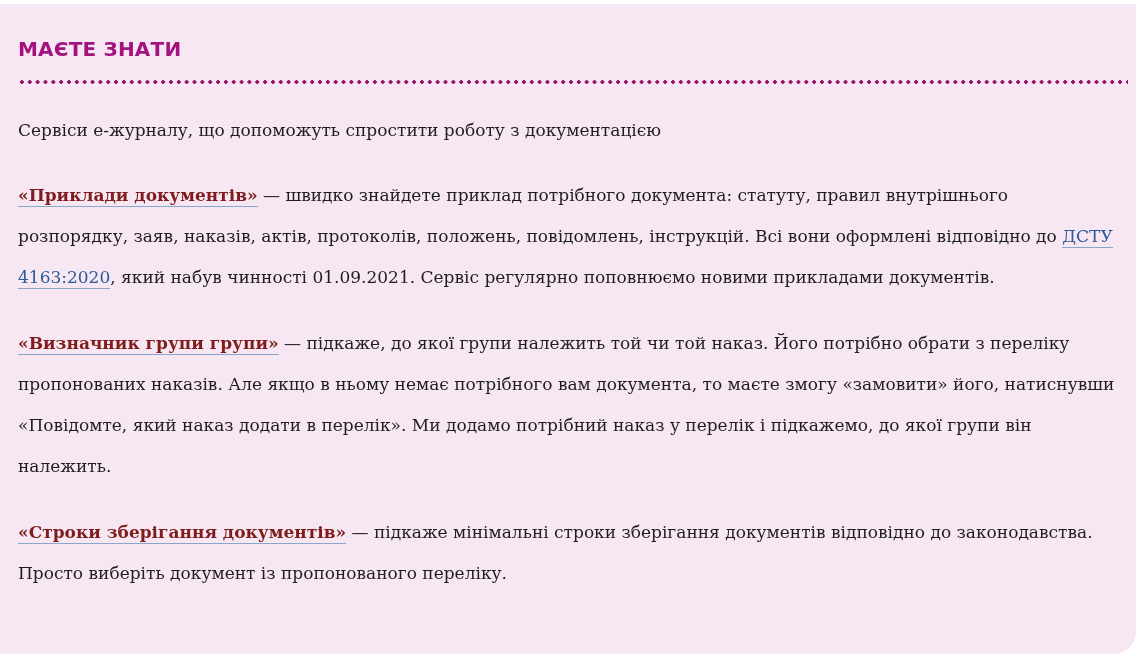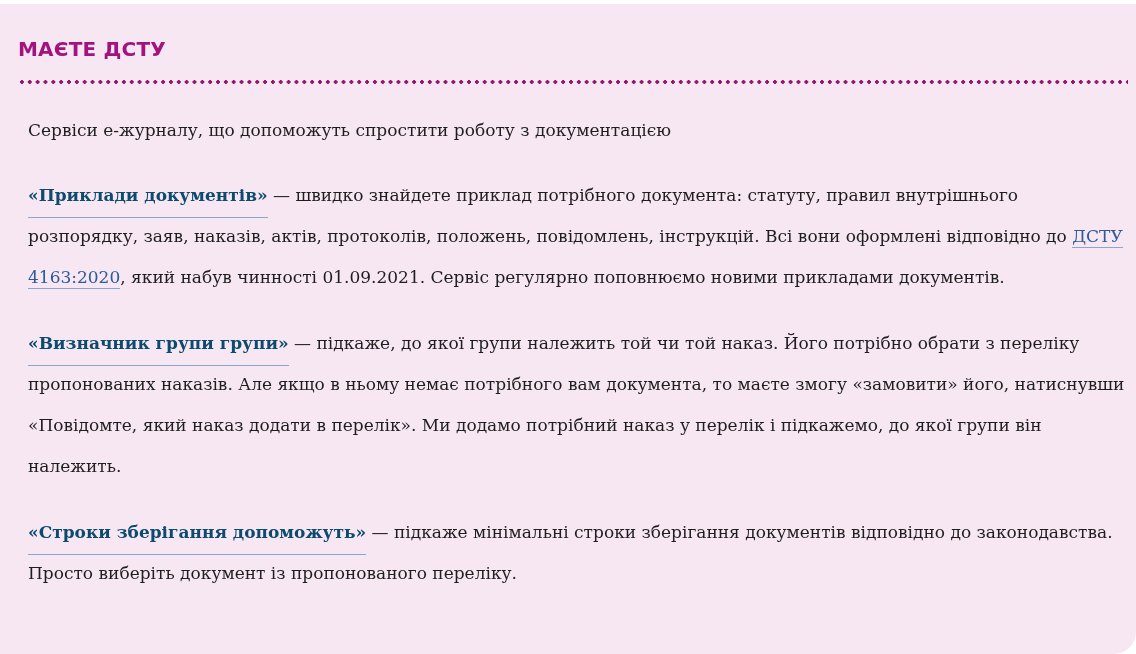--- a/index.html
+++ b/index.html
@@ -37,57 +37,57 @@
       left: 18px;
       right: 8px;
       top: 76px;
       height: 4px;
       background-image: radial-gradient(circle, #96156f 1.6px, transparent 1.9px);
       background-size: 7.85px 4px;
       background-repeat: repeat-x;
     }
     .content {
       position: absolute;
-      left: 28px;
+      left: 18px;
       top: 106px;
       width: 1100px;
       font-family: "DejaVu Serif", serif;
       font-size: 17px;
       color: #1e1e1e;
       line-height: 41px;
     }
     .content p {
       margin: 0 0 25px 0;
     }
     .content p.intro {
       margin-bottom: 24px;
     }
     a.svc {
-      color: #0c4a6e;
+      color: #7f1d1d;
       font-weight: bold;
       text-decoration: none;
       border-bottom: 1.5px solid #8aa6cd;
-      padding-bottom: 12px;
+      padding-bottom: 1px;
     }
     a.plain {
       color: #2d5a98;
       text-decoration: none;
       border-bottom: 1.5px solid #8aa6cd;
       padding-bottom: 1px;
     }
   </style>
 </head>
 <body>
 
 <div class="box">
-  <h2 class="title">МАЄТЕ ДСТУ</h2>
+  <h2 class="title">МАЄТЕ ЗНАТИ</h2>
   <div class="dots"></div>
 
   <div class="content">
     <p class="intro">Сервіси е-журналу, що допоможуть спростити роботу з документацією</p>
 
     <p><a class="svc" href="#">«Приклади документів»</a><span> — швидко знайдете приклад потрібного документа: статуту, правил внутрішнього розпорядку, заяв, наказів, актів, протоколів, положень, повідомлень, інструкцій. Всі вони оформлені відповідно до </span><a class="plain" href="#">ДСТУ 4163:2020</a><span>, який набув чинності 01.09.2021. Сервіс регулярно поповнюємо новими прикладами документів.</span></p>
 
     <p><a class="svc" href="#">«Визначник групи групи»</a><span> — підкаже, до якої групи належить той чи той наказ. Його потрібно обрати з переліку пропонованих наказів. Але якщо в ньому немає потрібного вам документа, то маєте змогу «замовити» його, натиснувши «Повідомте, який наказ додати в перелік». Ми додамо потрібний наказ у перелік і підкажемо, до якої групи він належить.</span></p>
 
-    <p><a class="svc" href="#">«Строки зберігання допоможуть»</a><span> — підкаже мінімальні строки зберігання документів відповідно до законодавства. Просто виберіть документ із пропонованого переліку.</span></p>
+    <p><a class="svc" href="#">«Строки зберігання документів»</a><span> — підкаже мінімальні строки зберігання документів відповідно до законодавства. Просто виберіть документ із пропонованого переліку.</span></p>
   </div>
 </div>
 
 </body></html>

